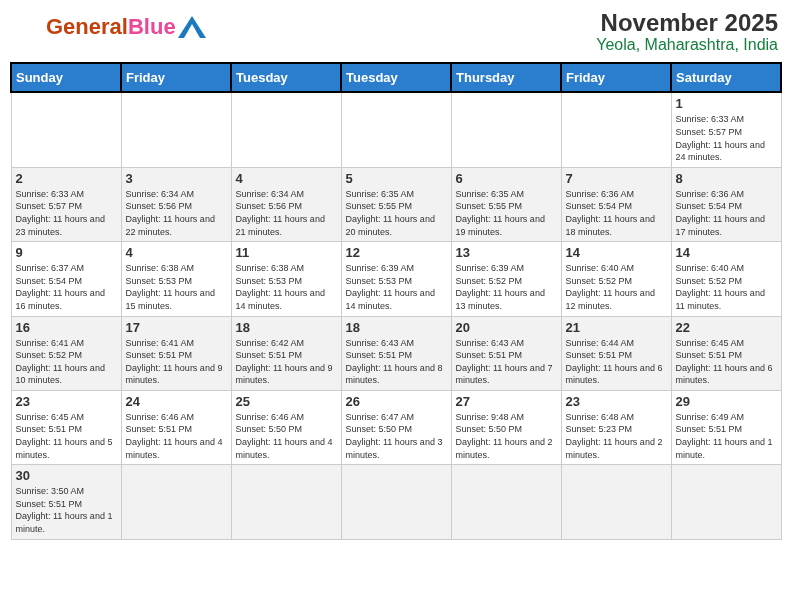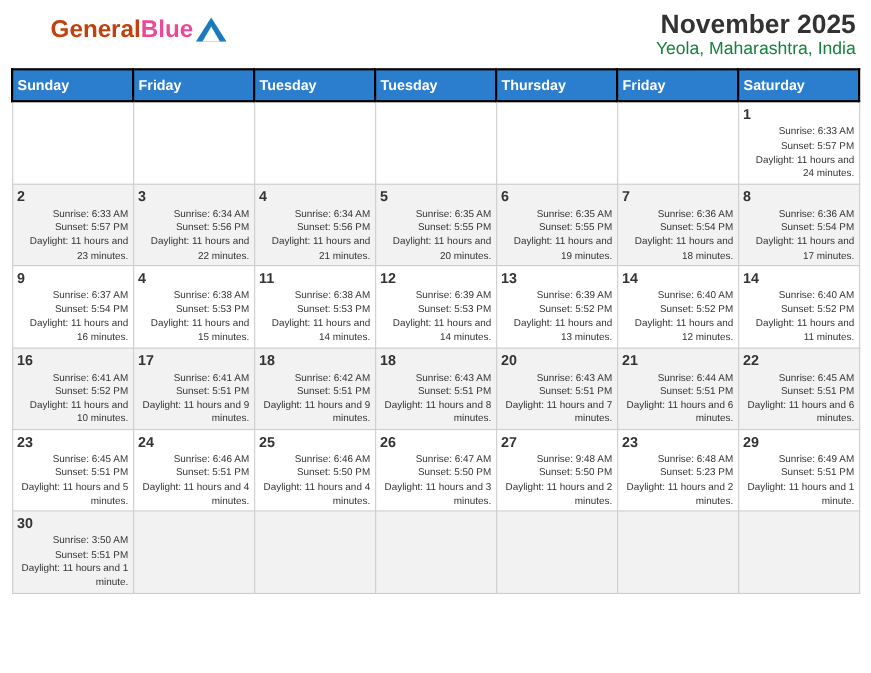--- a/index.html
+++ b/index.html
@@ -83,21 +83,20 @@
       font-size: 13px;
       font-weight: bold;
       color: #333;
       display: block;
       margin-bottom: 2px;
     }
     .day-info {
       font-size: 9px;
       line-height: 1.4;
       color: #333;
-      text-align: right;
     }
     .empty { background: #f9f9f9; }
   </style>
 </head>
 <body>
 
 <div class="header">
   <div class="logo">
     <div class="logo-text">
       <span class="logo-general">General</span>

